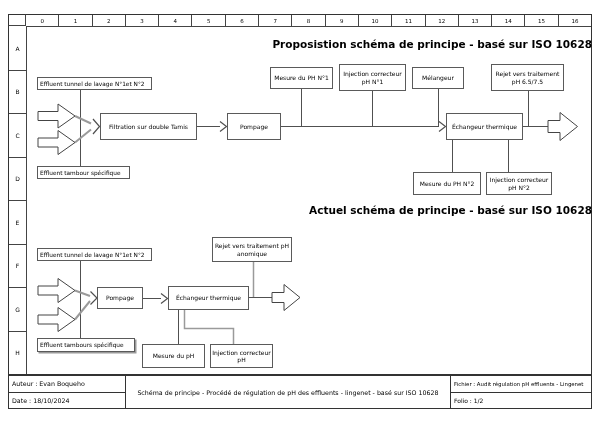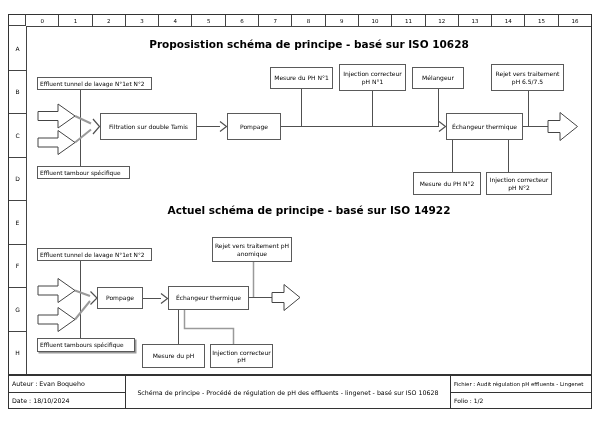--- a/index.html
+++ b/index.html
@@ -15,21 +15,21 @@
           display:flex;border-bottom:1px solid #444;box-sizing:content-box;}
   .rcell{flex:1;border-right:1px solid #444;display:flex;align-items:center;
           justify-content:center;font-size:5.5px;box-sizing:border-box;}
   .rcell:last-child{border-right:none;}
   .ruler-rows{position:absolute;left:9px;top:27px;width:17px;height:347px;
           display:flex;flex-direction:column;border-right:1px solid #444;box-sizing:content-box;}
   .rrow{flex:1;border-bottom:1px solid #444;display:flex;align-items:center;
           justify-content:center;font-size:6px;box-sizing:border-box;}
   .rrow:last-child{border-bottom:none;}
   
-  .dtitle{position:absolute;left:26px;width:566px;text-align:center;
+  .dtitle{position:absolute;left:26px;width:566px;text-align:right;
           font-weight:bold;font-size:10.5px;}
   
   .pbox{position:absolute;border:1px solid #5a5a5a;background:#fff;box-sizing:border-box;
         display:flex;align-items:center;justify-content:center;text-align:center;
         font-size:6px;line-height:1.25;padding:1px;}
   .lbox{position:absolute;border:1px solid #5a5a5a;background:#fff;box-sizing:border-box;
         display:flex;align-items:center;font-size:5.8px;white-space:nowrap;
         padding:0 2px;overflow:hidden;}
   .shadow{box-shadow:1.5px 1.5px 0 #9a9a9a;}
   svg.wires{position:absolute;left:0;top:0;pointer-events:none;}
@@ -147,21 +147,21 @@
   <div class="pbox" style="left:491px;top:64px;width:73px;height:27px">Rejet vers traitement pH 6.5/7.5</div>
 
   <div class="pbox" style="left:100px;top:113px;width:97px;height:27px">Filtration sur double Tamis</div>
   <div class="pbox" style="left:227px;top:113px;width:54px;height:27px">Pompage</div>
   <div class="pbox" style="left:446px;top:113px;width:77px;height:27px">Échangeur thermique</div>
 
   <div class="lbox" style="left:37px;top:166px;width:93px;height:13px">Effluent tambour spécifique</div>
   <div class="pbox" style="left:413px;top:172px;width:68px;height:23px">Mesure du PH N°2</div>
   <div class="pbox" style="left:486px;top:172px;width:66px;height:23px">Injection correcteur pH N°2</div>
 
-  <div class="dtitle" style="top:204px">Actuel schéma de principe - basé sur ISO 14922</div>
+  <div class="dtitle" style="top:204px">Actuel schéma de principe - basé sur ISO 10628</div>
 
   <div class="pbox" style="left:212px;top:237px;width:80px;height:25px">Rejet vers traitement pH anomique</div>
   <div class="lbox" style="left:37px;top:248px;width:115px;height:13px">Effluent tunnel de lavage N°1et N°2</div>
 
   <div class="pbox" style="left:97px;top:287px;width:46px;height:22px">Pompage</div>
   <div class="pbox" style="left:168px;top:286px;width:81px;height:24px">Échangeur thermique</div>
 
   <div class="lbox shadow" style="left:37px;top:338px;width:98px;height:14px">Effluent tambours spécifique</div>
   <div class="pbox" style="left:142px;top:344px;width:63px;height:24px">Mesure du pH</div>
   <div class="pbox" style="left:210px;top:344px;width:63px;height:24px">Injection correcteur pH</div>

